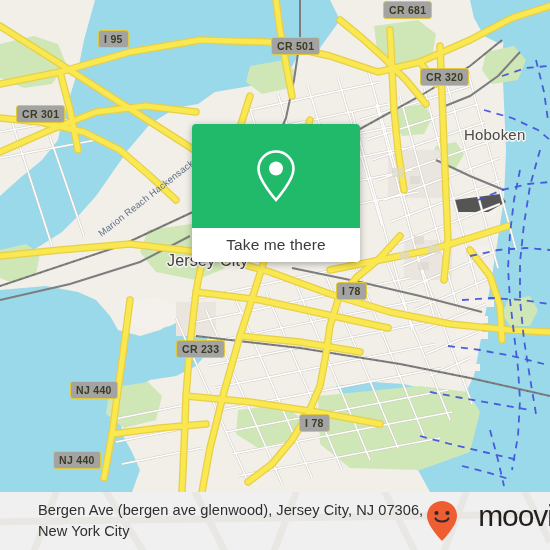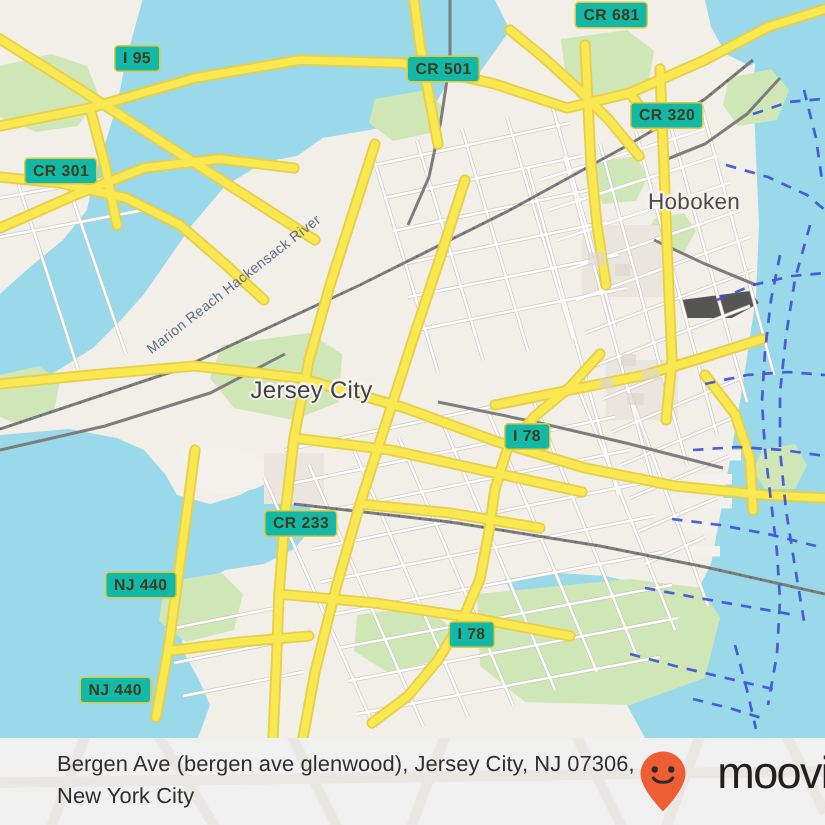--- a/index.html
+++ b/index.html
@@ -19,21 +19,21 @@
   .place-label{
     position:absolute;color:#4a4a4a;font-size:15px;letter-spacing:.2px;
     text-shadow:-1.5px 0 #f6f3ee,1.5px 0 #f6f3ee,0 -1.5px #f6f3ee,0 1.5px #f6f3ee,
                 -1px -1px #f6f3ee,1px 1px #f6f3ee,-1px 1px #f6f3ee,1px -1px #f6f3ee;
     white-space:nowrap;pointer-events:none;
   }
   .place-label.big{font-size:16px;color:#3f3f3f;}
 
   
   .shield{
-    position:absolute;background:#14b8a6;border:1.4px solid #e0c93a;border-radius:3px;
+    position:absolute;background:#a3a3a3;border:1.4px solid #e0c93a;border-radius:3px;
     color:#3c3c20;font-size:10.5px;font-weight:bold;line-height:1;
     padding:2.5px 5px 3px 5px;white-space:nowrap;letter-spacing:.3px;
   }
 
   
   .river-label{
     position:absolute;color:#5f6f86;font-size:9.5px;white-space:nowrap;
     letter-spacing:.2px;pointer-events:none;
   }
 
@@ -371,36 +371,47 @@
           <rect x="414" y="236" width="10" height="8"></rect>
           <rect x="428" y="246" width="12" height="7"></rect>
           <rect x="400" y="252" width="9" height="7"></rect>
           <rect x="418" y="262" width="11" height="8"></rect>
           <rect x="392" y="168" width="12" height="9"></rect>
           <rect x="410" y="176" width="10" height="8"></rect>
         </g>
       </g>
     </svg>
 
-    <div class="place-label" style="left:432px;top:126px;">Hoboken</div>
+    <div class="place-label" style="left:464px;top:126px;">Hoboken</div>
     <div class="place-label big" style="left:167px;top:252px;">Jersey City</div>
 
     <div class="river-label" style="left:96px;top:230px;transform:rotate(-38deg);transform-origin:0 0;">Marion Reach Hackensack River</div>
 
-    <div class="shield" style="left:76px;top:30px;">I 95</div>
+    <div class="shield" style="left:98px;top:30px;">I 95</div>
     <div class="shield" style="left:271px;top:37px;">CR 501</div>
     <div class="shield" style="left:383px;top:1px;">CR 681</div>
     <div class="shield" style="left:420px;top:68px;">CR 320</div>
     <div class="shield" style="left:16px;top:105px;">CR 301</div>
     <div class="shield" style="left:336px;top:282px;">I 78</div>
     <div class="shield" style="left:176px;top:340px;">CR 233</div>
     <div class="shield" style="left:70px;top:381px;">NJ 440</div>
     <div class="shield" style="left:299px;top:414px;">I 78</div>
     <div class="shield" style="left:53px;top:451px;">NJ 440</div>
 
+    <div class="card">
+      <div class="card-top" style="background:#21b96a;">
+        <svg class="pin-wrap" viewBox="0 0 46 56">
+          <path d="M23 3.5 C13.3 3.5 5.5 11.3 5.5 21 C5.5 32.5 23 52 23 52 C23 52 40.5 32.5 40.5 21 C40.5 11.3 32.7 3.5 23 3.5 Z" fill="none" stroke="#ffffff" stroke-width="2.6"></path>
+          <circle cx="23" cy="20.5" r="7" fill="#ffffff"></circle>
+        </svg>
+      </div>
+      <div class="card-bottom">
+        <span class="card-label">Take me there</span>
+      </div>
+    </div>
 
   </div>
 
   <div class="footer">
     <svg class="footer-ghost" viewBox="0 0 550 58">
       <rect x="0" y="0" width="550" height="58" fill="#fbfbfb"></rect>
       <g stroke="#eeeae3" stroke-width="7" fill="none">
         <path d="M60,-10 L30,70"></path>
         <path d="M100,-10 L150,70"></path>
         <path d="M190,-10 L230,70"></path>

